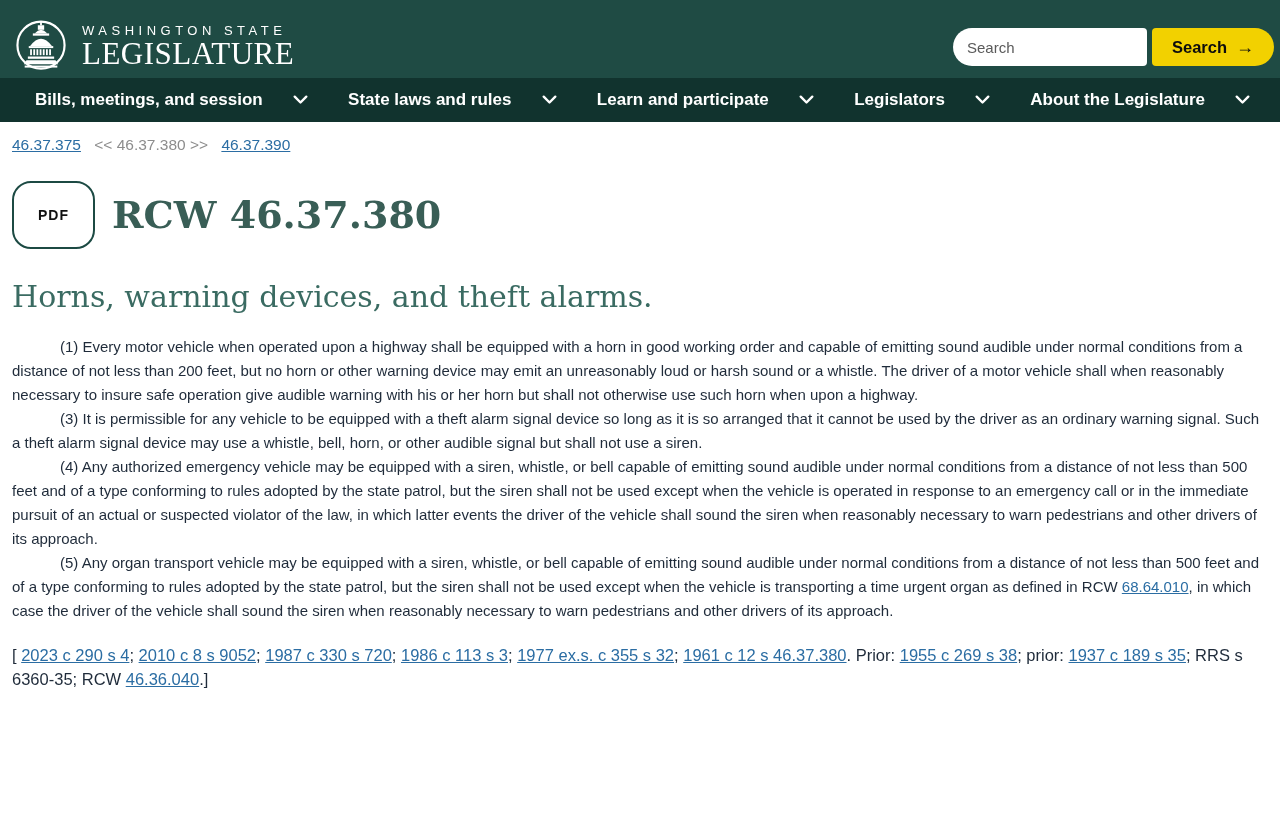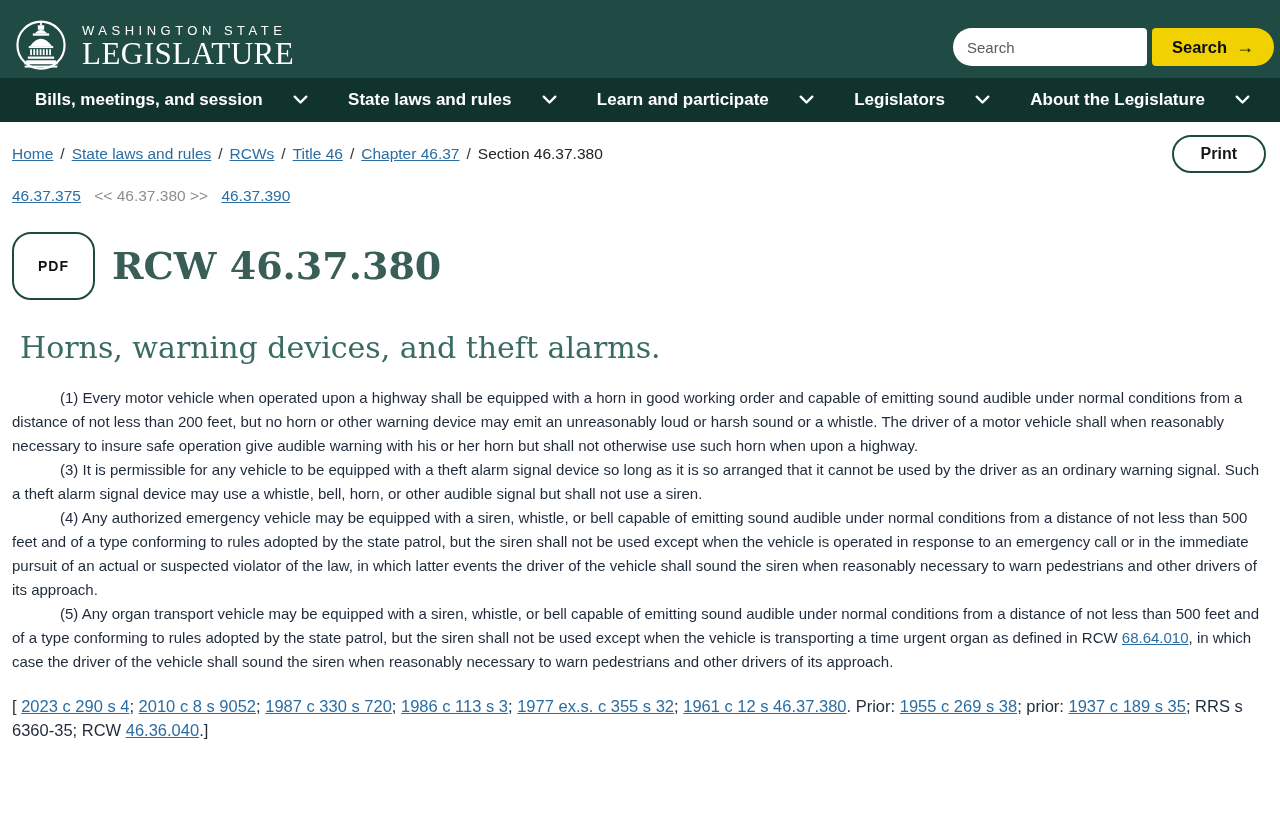--- a/index.html
+++ b/index.html
@@ -64,21 +64,21 @@
   .pdf-btn {
     border:2.5px solid #1C4A43; background:#fff; color:#111;
     border-radius:19px; padding:24px 24px; font-size:14px; font-weight:bold;
     letter-spacing:1px; font-family:"Liberation Sans", sans-serif; cursor:pointer;
   }
   h1.page-title {
     margin:0; font-family:"DejaVu Serif", serif; font-weight:700;
     font-size:38px; color:#395E56; line-height:1.1;
   }
   h2.section-heading {
-    margin:30px 0 0 8px; font-family:"DejaVu Serif", serif; font-weight:400;
+    margin:30px 0 0 0; font-family:"DejaVu Serif", serif; font-weight:400;
     font-size:30px; color:#3A6B62; line-height:1.2;
   }
 
   #paragraphs { margin-top:20px; font-size:15px; line-height:24px; color:#1F2B3A; }
   #paragraphs p { margin:0; text-indent:48px; }
   #paragraphs a, .citation a { color:#2B6DA3; text-decoration:underline; }
   .citation { margin:20px 0 0 0; font-size:16.5px; line-height:24px; color:#1F2B3A; }
 </style>
 </head>
 <body>
@@ -147,24 +147,20 @@
       <div class="nav-item">
         <span>About the Legislature</span>
         <svg class="chev" width="15" height="10" viewBox="0 0 15 10" xmlns="http://www.w3.org/2000/svg">
           <path d="M1.7 1.7 L7.5 7.5 L13.3 1.7" fill="none" stroke="#ffffff" stroke-width="2.4" stroke-linecap="round" stroke-linejoin="round"></path>
         </svg>
       </div>
     </div>
 </nav>
 
 <main>
-  <div class="crumb-row">
-    <div class="breadcrumb" id="breadcrumb"><a href="#">Home</a><span class="crumb-sep">/</span><a href="#">State laws and rules</a><span class="crumb-sep">/</span><a href="#">RCWs</a><span class="crumb-sep">/</span><a href="#">Title 46</a><span class="crumb-sep">/</span><a href="#">Chapter 46.37</a><span class="crumb-sep">/</span><span>Section 46.37.380</span></div>
-    <button class="print-btn">Print</button>
-  </div>
 
   <div class="section-pager">
     <a href="#">46.37.375</a>
     <span class="pager-current">&lt;&lt;  46.37.380 &gt;&gt;</span>
     <a href="#">46.37.390</a>
   </div>
 
   <div class="title-row">
     <button class="pdf-btn">PDF</button>
     <h1 class="page-title">RCW 46.37.380</h1>

